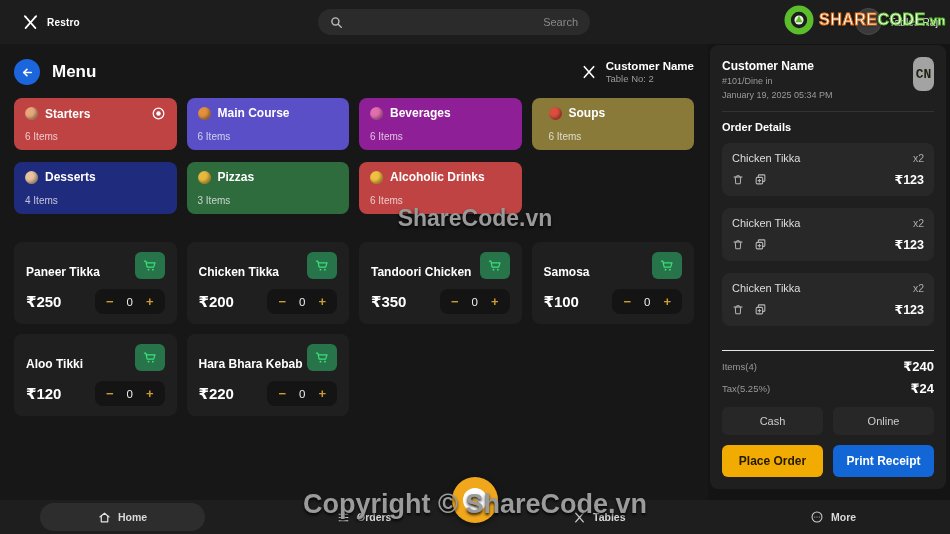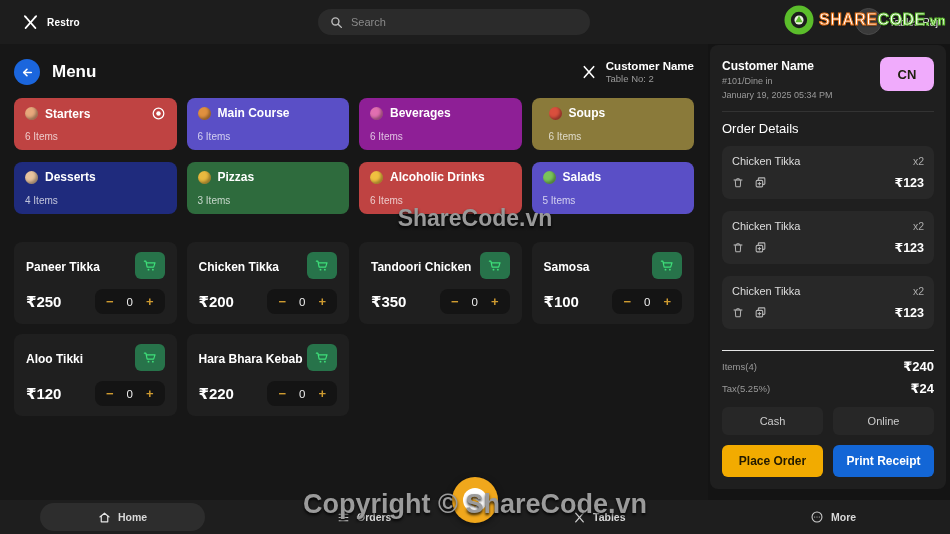--- a/index.html
+++ b/index.html
@@ -12,21 +12,21 @@
 
   
   .topbar { position:absolute; top:0; left:0; width:950px; height:44px;
     background:#1d1d1d; display:flex; align-items:center; z-index:5; }
   .brand { display:flex; align-items:center; gap:8px; margin-left:22px; }
   .brand-name { font-size:10px; font-weight:bold; letter-spacing:.2px; }
   .searchbox { position:absolute; left:318px; top:9px; width:272px; height:26px;
     background:#2b2b2b; border-radius:13px; display:flex; align-items:center;
     gap:8px; padding:0 12px; }
   .searchbox input { background:transparent; border:none; outline:none;
-    color:#cfcfcf; font-size:11px; width:100%; font-family:inherit; }
+    color:#cfcfcf; font-size:11px; width:100%; font-family:inherit;text-align:right; }
   .searchbox input::placeholder { color:#8a8a8a; }
   .user-chip { position:absolute; right:12px; top:8px; display:flex;
     align-items:center; gap:7px; }
   .avatar-circle { width:27px; height:27px; border-radius:50%; background:#3a3a3a;
     border:1px solid #4a4a4a; }
   .user-name { font-size:10.5px; color:#e3e3e3; }
 
   
   .logo-mark { position:absolute; right:4px; top:3px; display:flex;
     align-items:center; gap:3px; z-index:6; pointer-events:none; }
@@ -57,46 +57,46 @@
     box-shadow:inset -2px -2px 3px rgba(0,0,0,.35); }
   .cat-name { font-size:12px; font-weight:bold; white-space:nowrap; }
   .cat-radio { margin-left:auto; }
   .cat-count { font-size:10px; color:rgba(255,255,255,.72); }
 
   .item-grid { display:grid; grid-template-columns:repeat(4,1fr); gap:10px;
     margin-top:28px; }
   .item-card { height:82px; background:#1f1f1f; border-radius:8px;
     padding:10px 12px; display:flex; flex-direction:column;
     justify-content:space-between; }
-  .item-row1 { display:flex; align-items:center; justify-content:space-between; }
+  .item-row1 { display:flex; align-items:flex-end; justify-content:space-between; }
   .item-name { font-size:12px; font-weight:bold; padding-top:3px; }
   .cart-btn { width:30px; height:27px; border-radius:6px; background:#27734a;
     display:flex; align-items:center; justify-content:center; cursor:pointer;
     flex:0 0 auto; }
   .item-row2 { display:flex; align-items:center; justify-content:space-between; }
   .item-price { font-size:15px; font-weight:bold; }
   .stepper { background:#141414; border-radius:8px; display:flex;
     align-items:center; gap:13px; padding:6px 11px; }
   .step-btn { color:#cf9b30; font-size:13px; font-weight:bold; cursor:pointer;
     line-height:1; }
   .step-qty { color:#eee; font-size:11.5px; }
 
   
   .order-panel { position:absolute; left:710px; top:45px; width:236px;
     height:444px; background:#1f1f1f; border-radius:8px; padding:12px;
     display:flex; flex-direction:column; }
   .op-cust { display:flex; align-items:flex-start; }
   .op-cust-info { line-height:1.5; }
   .op-cust-name { font-size:12px; font-weight:bold; }
   .op-cust-meta { font-size:9px; color:#9a9a9a; }
-  .op-avatar { margin-left:auto; width:54px; height:34px; border-radius:8px;
-    background:#f0abfc; color:#20200f; font-weight:bold; font-size:13px;
-    display:flex; align-items:center; justify-content:center; }
+  .op-avatar { margin-left:auto; width:21px; height:34px; border-radius:8px;
+    background:#a3a3a3; color:#20200f; font-weight:bold; font-size:13px;
+    display:flex; align-items:center; justify-content:center;font-family:Liberation Mono, monospace; }
   .op-divider { border-top:1px solid #333; margin:9px 0; }
-  .op-section-title { font-size:13px; font-weight:normal; margin-bottom:10px; }
+  .op-section-title { font-size:11px; font-weight:bold; margin-bottom:10px; }
   .op-items { flex:1 1 auto; overflow:hidden; }
   .op-item { background:#282828; border-radius:8px; padding:9px 10px;
     margin-bottom:12px; }
   .op-item-r1 { display:flex; justify-content:space-between; align-items:center; }
   .op-item-name { font-size:11px; color:#ddd; }
   .op-item-qty { font-size:10.5px; color:#aaa; }
   .op-item-r2 { display:flex; align-items:center; margin-top:8px; }
   .op-item-icons { display:flex; gap:10px; }
   .op-ic { cursor:pointer; color:#b5b5b5; }
   .op-item-price { margin-left:auto; font-size:12.5px; font-weight:bold; }
@@ -262,28 +262,20 @@
       <span class="cat-count">3 Items</span>
     </div>
       <div class="cat-card" style="background: rgb(191, 67, 66);">
       <div class="cat-row1">
         <span class="cat-dot" style="background: rgb(240, 192, 64);"></span>
         <span class="cat-name">Alcoholic Drinks</span>
 
       </div>
       <span class="cat-count">6 Items</span>
     </div>
-      <div class="cat-card" style="background: rgb(90, 79, 198);">
-      <div class="cat-row1">
-        <span class="cat-dot" style="background: rgb(122, 196, 90);"></span>
-        <span class="cat-name">Salads</span>
-
-      </div>
-      <span class="cat-count">5 Items</span>
-    </div>
   </div>
 
   <div class="item-grid">
     <div class="item-card">
       <div class="item-row1">
         <span class="item-name">Paneer Tikka</span>
         <span class="cart-btn">
           <svg width="16" height="15" viewBox="0 0 24 24" fill="none" stroke="#3fe07a" stroke-width="1.9" stroke-linecap="round" stroke-linejoin="round">
             <path d="M3 5 h2.4 l2 9.5 h10.4 l2.2 -6.8 H7"></path>
             <circle cx="9.6" cy="18.6" r="1.5" fill="#3fe07a" stroke="none"></circle>

